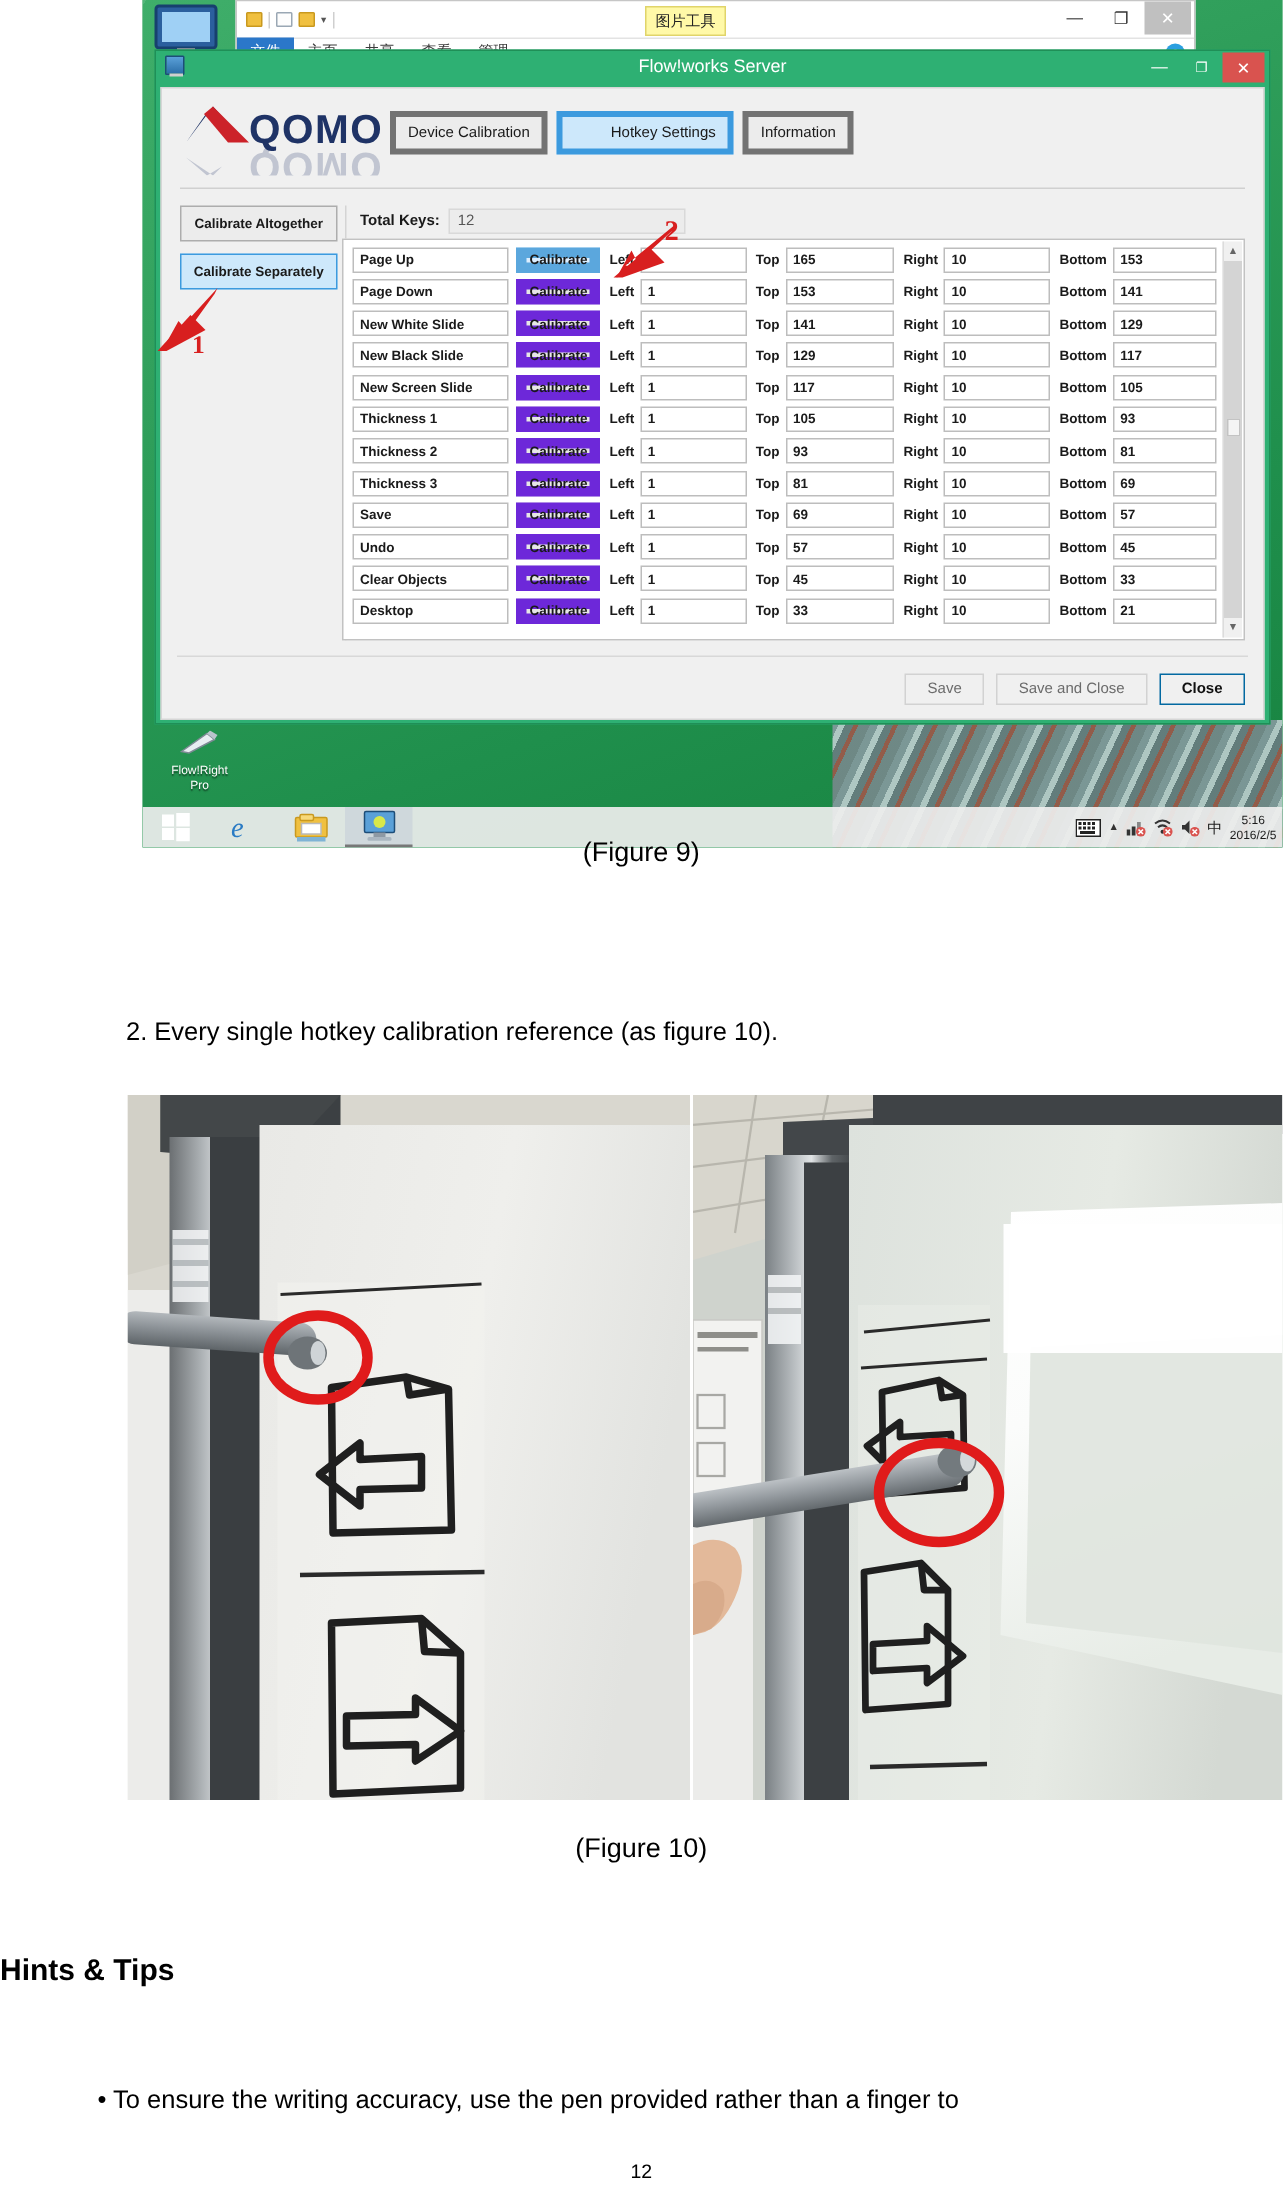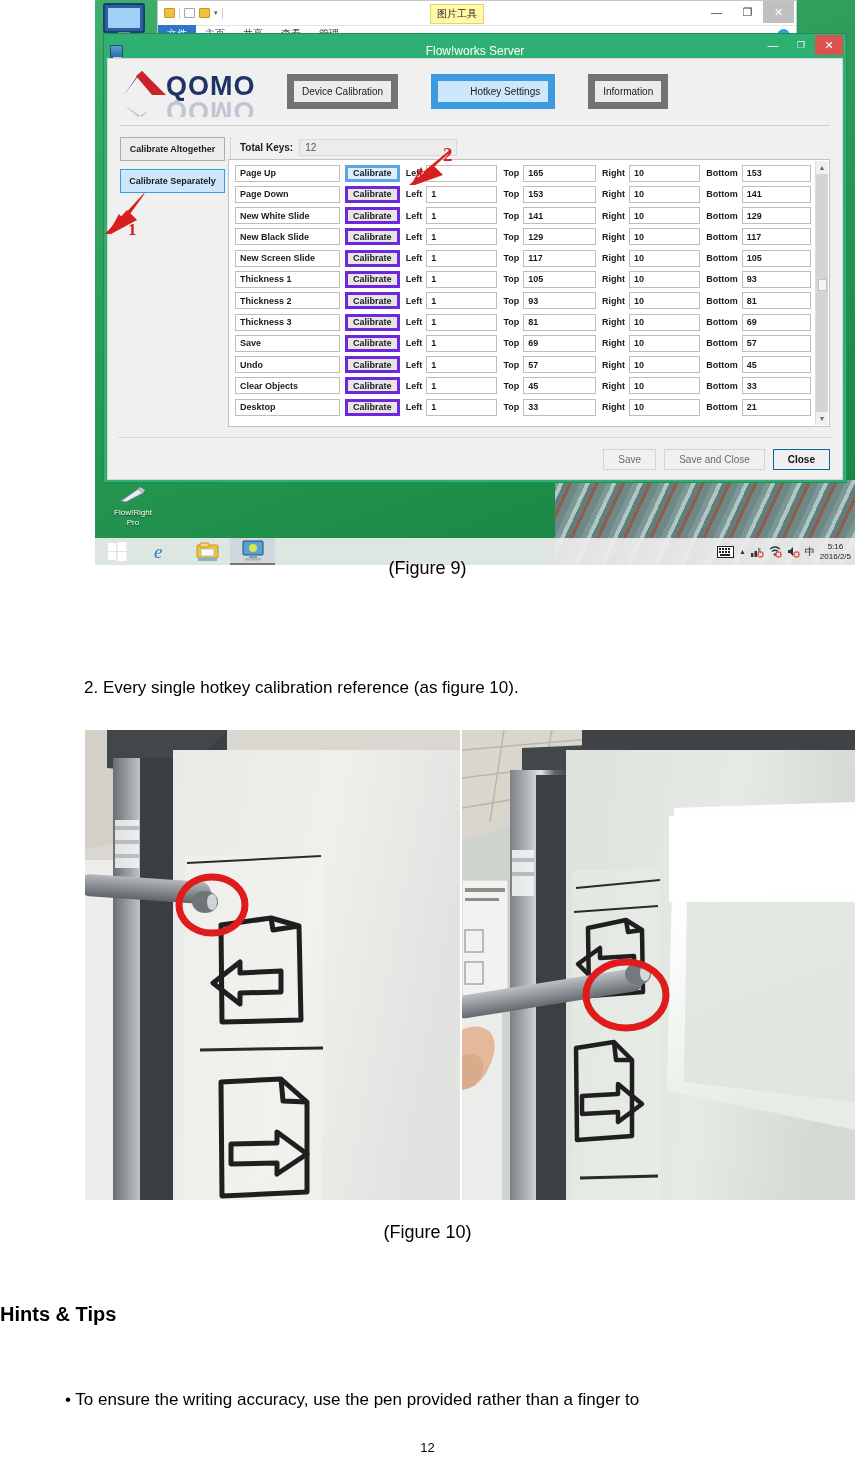--- a/index.html
+++ b/index.html
@@ -82,21 +82,21 @@
   }
 
   
   .fwdlg {
     position: absolute; left: 8px; top: 33px; width: 744px; height: 450px;
     background: #2eb073;
     border: 1px solid #1f8f57;
     padding: 3px;
   }
   .fw-title {
-    height: 21px; position: relative; display: flex; align-items: flex-end;
+    height: 21px; position: relative; display: flex; align-items: flex-start;
   }
   .fw-appicon {
     width: 13px; height: 13px; margin-left: 3px;
     background: linear-gradient(#5aa0d8, #2b6ea8);
     border: 1px solid #1d4d78; border-radius: 1px; position: relative;
   }
   .fw-appicon::after {
     content: ""; position: absolute; left: 2px; bottom: -2px; width: 9px; height: 2px; background: #cfcfcf;
   }
   .fw-titletext {
@@ -121,21 +121,21 @@
   .qomo-logo {
     position: absolute; left: 14px; top: 10px; width: 145px; height: 34px;
   }
   .qomo-refl {
     position: absolute; left: 14px; top: 40px; width: 145px; height: 18px;
     opacity: .22; transform: scaleY(-1);
   }
   .fw-tabs { position: absolute; left: 152px; top: 15px; display: flex; gap: 6px; }
   .fw-tab {
     font-size: 10px; color: #1a1a1a; padding: 5px 8px;
-    background: #ececec; border: 7px solid #737373; margin-left: 27px;
+    background: #ececec; border: 4px solid #737373;
   }
   .fw-tab.active { background: #cde8fb; border-color: #3c9ade; padding-left: 32px; }
   .fw-hr {
     position: absolute; left: 12px; right: 12px; top: 66px; height: 1px; background: #d0d0d0;
   }
 
   
   .fw-side { position: absolute; left: 12px; top: 78px; width: 105px; }
   .side-btn {
     font-size: 9px; color: #1a1a1a; text-align: center;
@@ -164,21 +164,21 @@
   .keyrow {
     display: flex; align-items: center; height: 20px; margin-bottom: 1.3px;
     font-size: 9px; color: #1a1a1a;
   }
   .cell-name {
     width: 118px; height: 17px; background: #fff; border: 1px solid #bdbdbd;
     display: flex; align-items: center; padding-left: 4px; font-weight: bold;
   }
   .cell-cal {
     width: 62px; height: 17px; margin-left: 5px;
-    background: #e6e6e6; border: 3px solid #6d28d9;
+    background: #e6e6e6; border: 7px solid #6d28d9;
     display: flex; align-items: center; justify-content: center; font-weight: bold;
   }
   .keyrow:first-child .cell-cal { background: #dceeff; border-color: #5ba7dd; }
   .lbl { font-weight: bold; margin: 0 4px 0 6px; }
   .inp {
     height: 17px; background: #fff; border: 1px solid #bdbdbd;
     display: flex; align-items: center; padding-left: 4px; font-weight: bold;
   }
   .inp.left { width: 80px; }
   .inp.top { width: 82px; }

